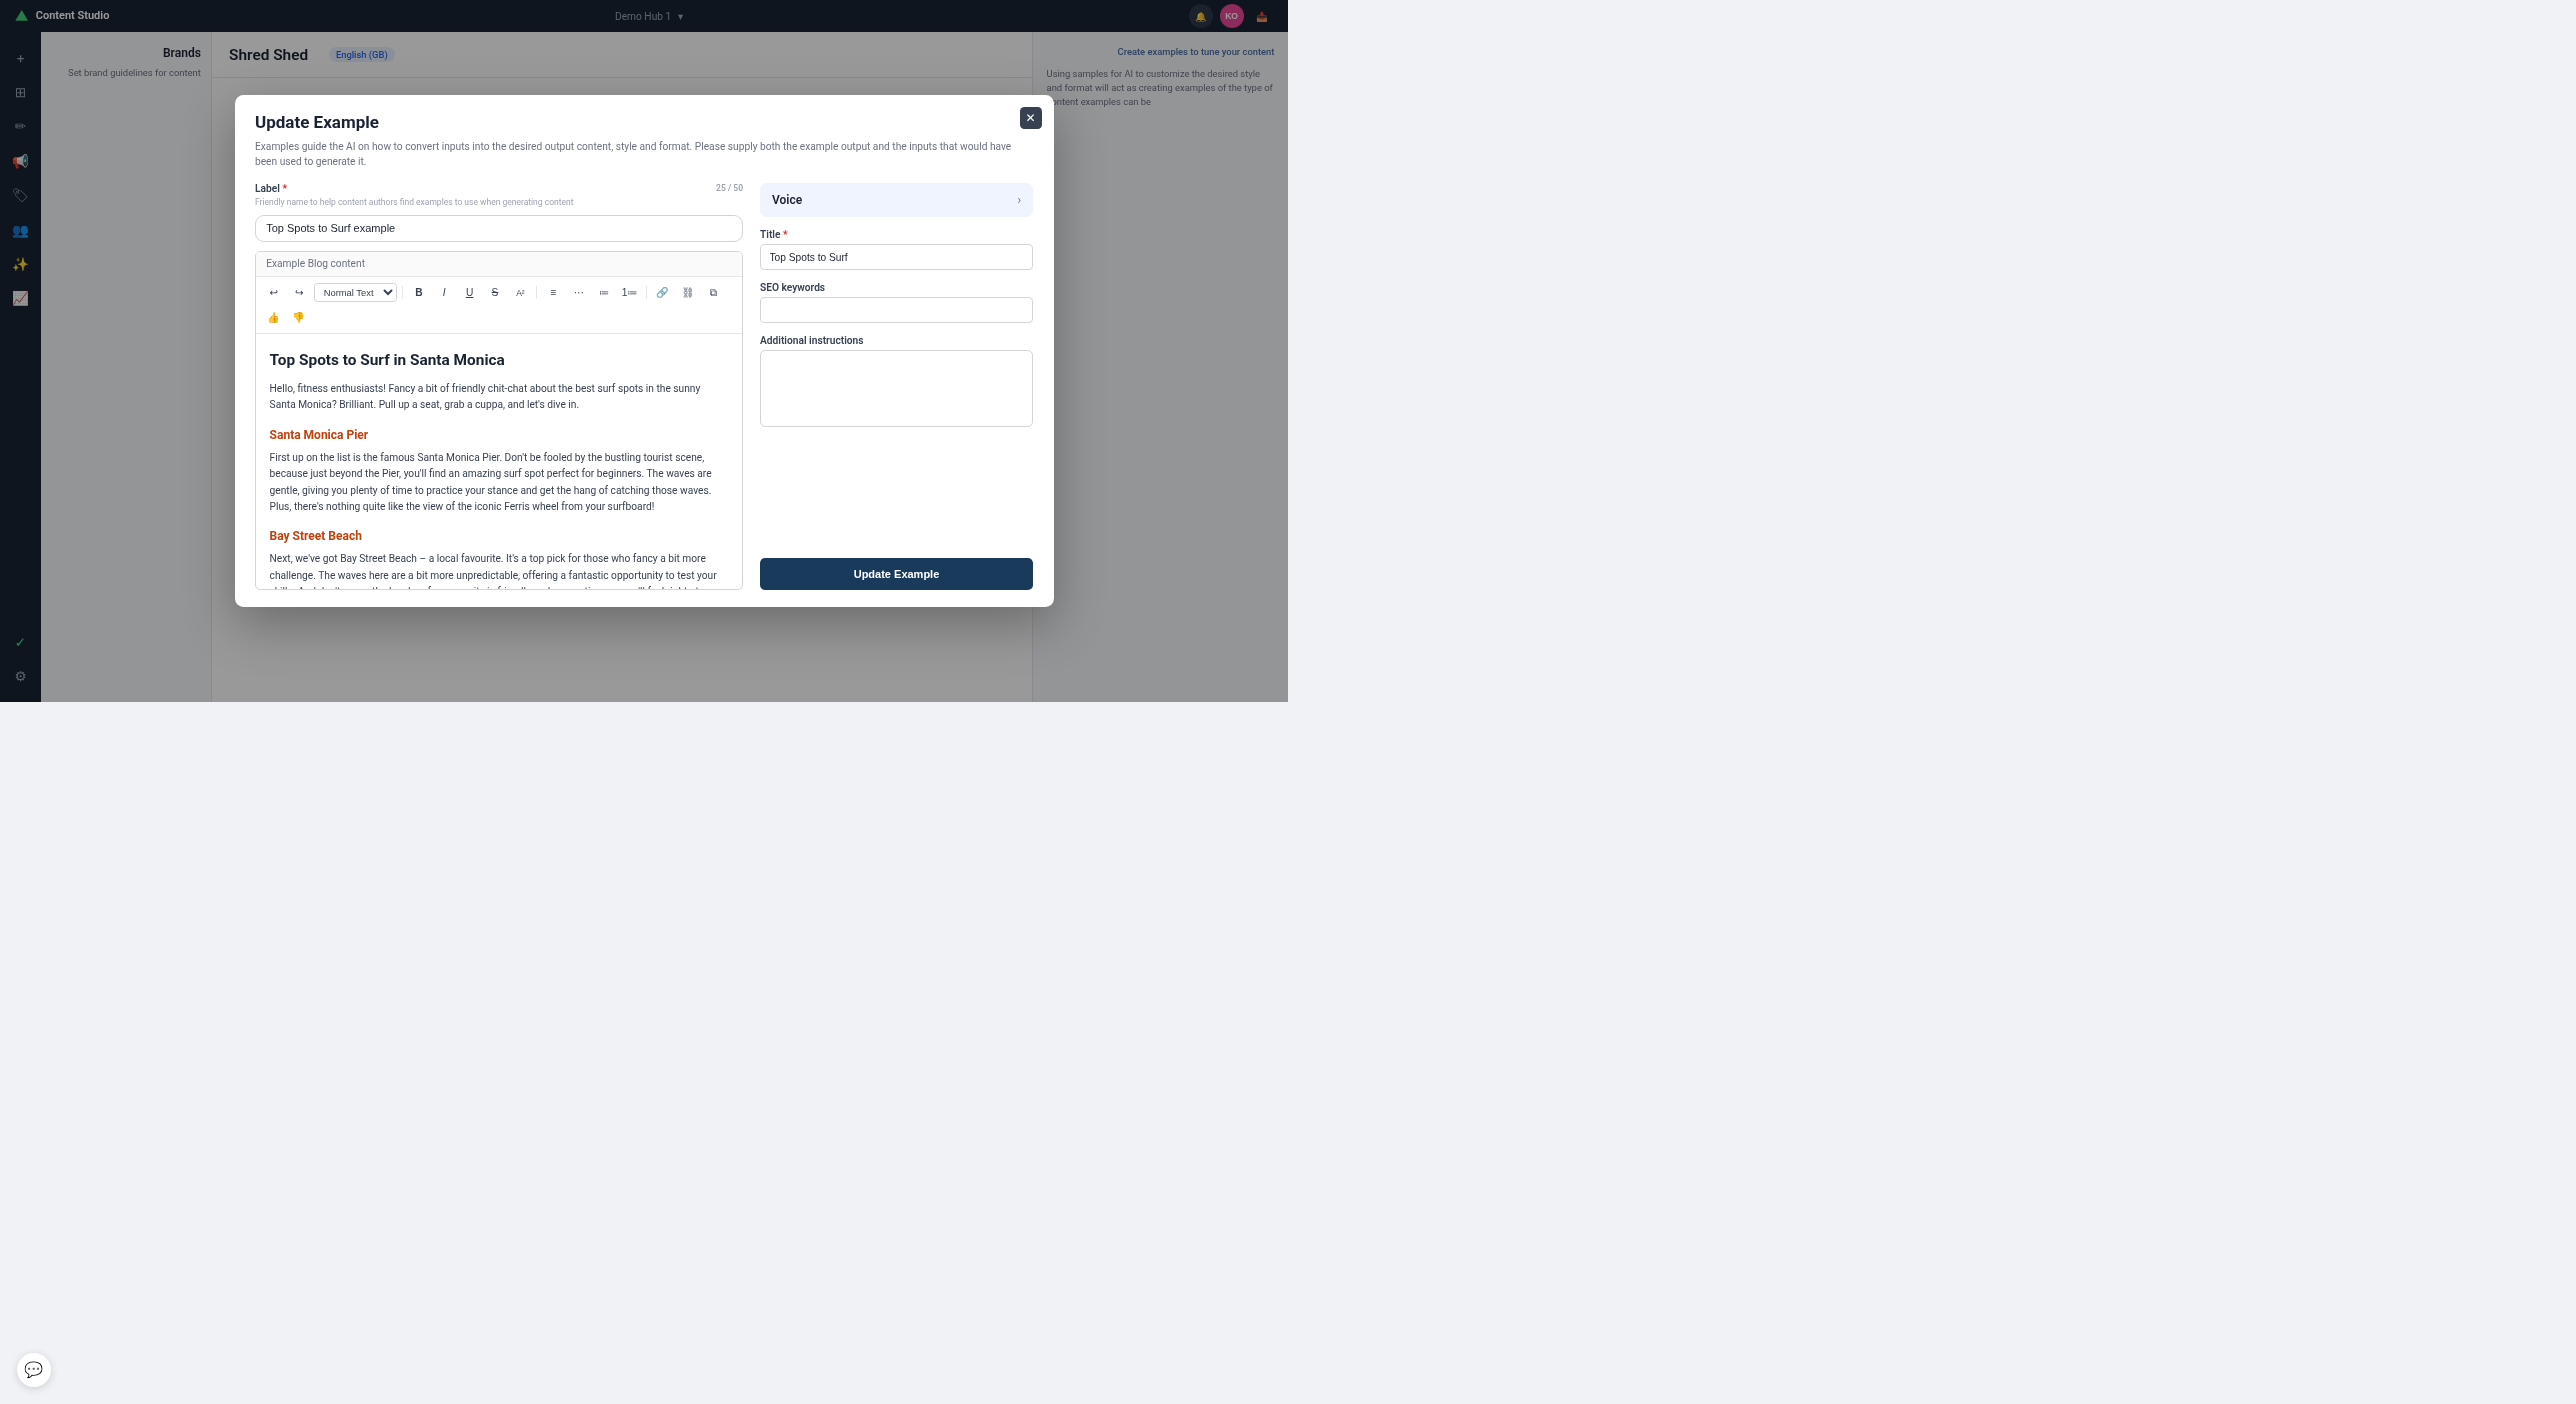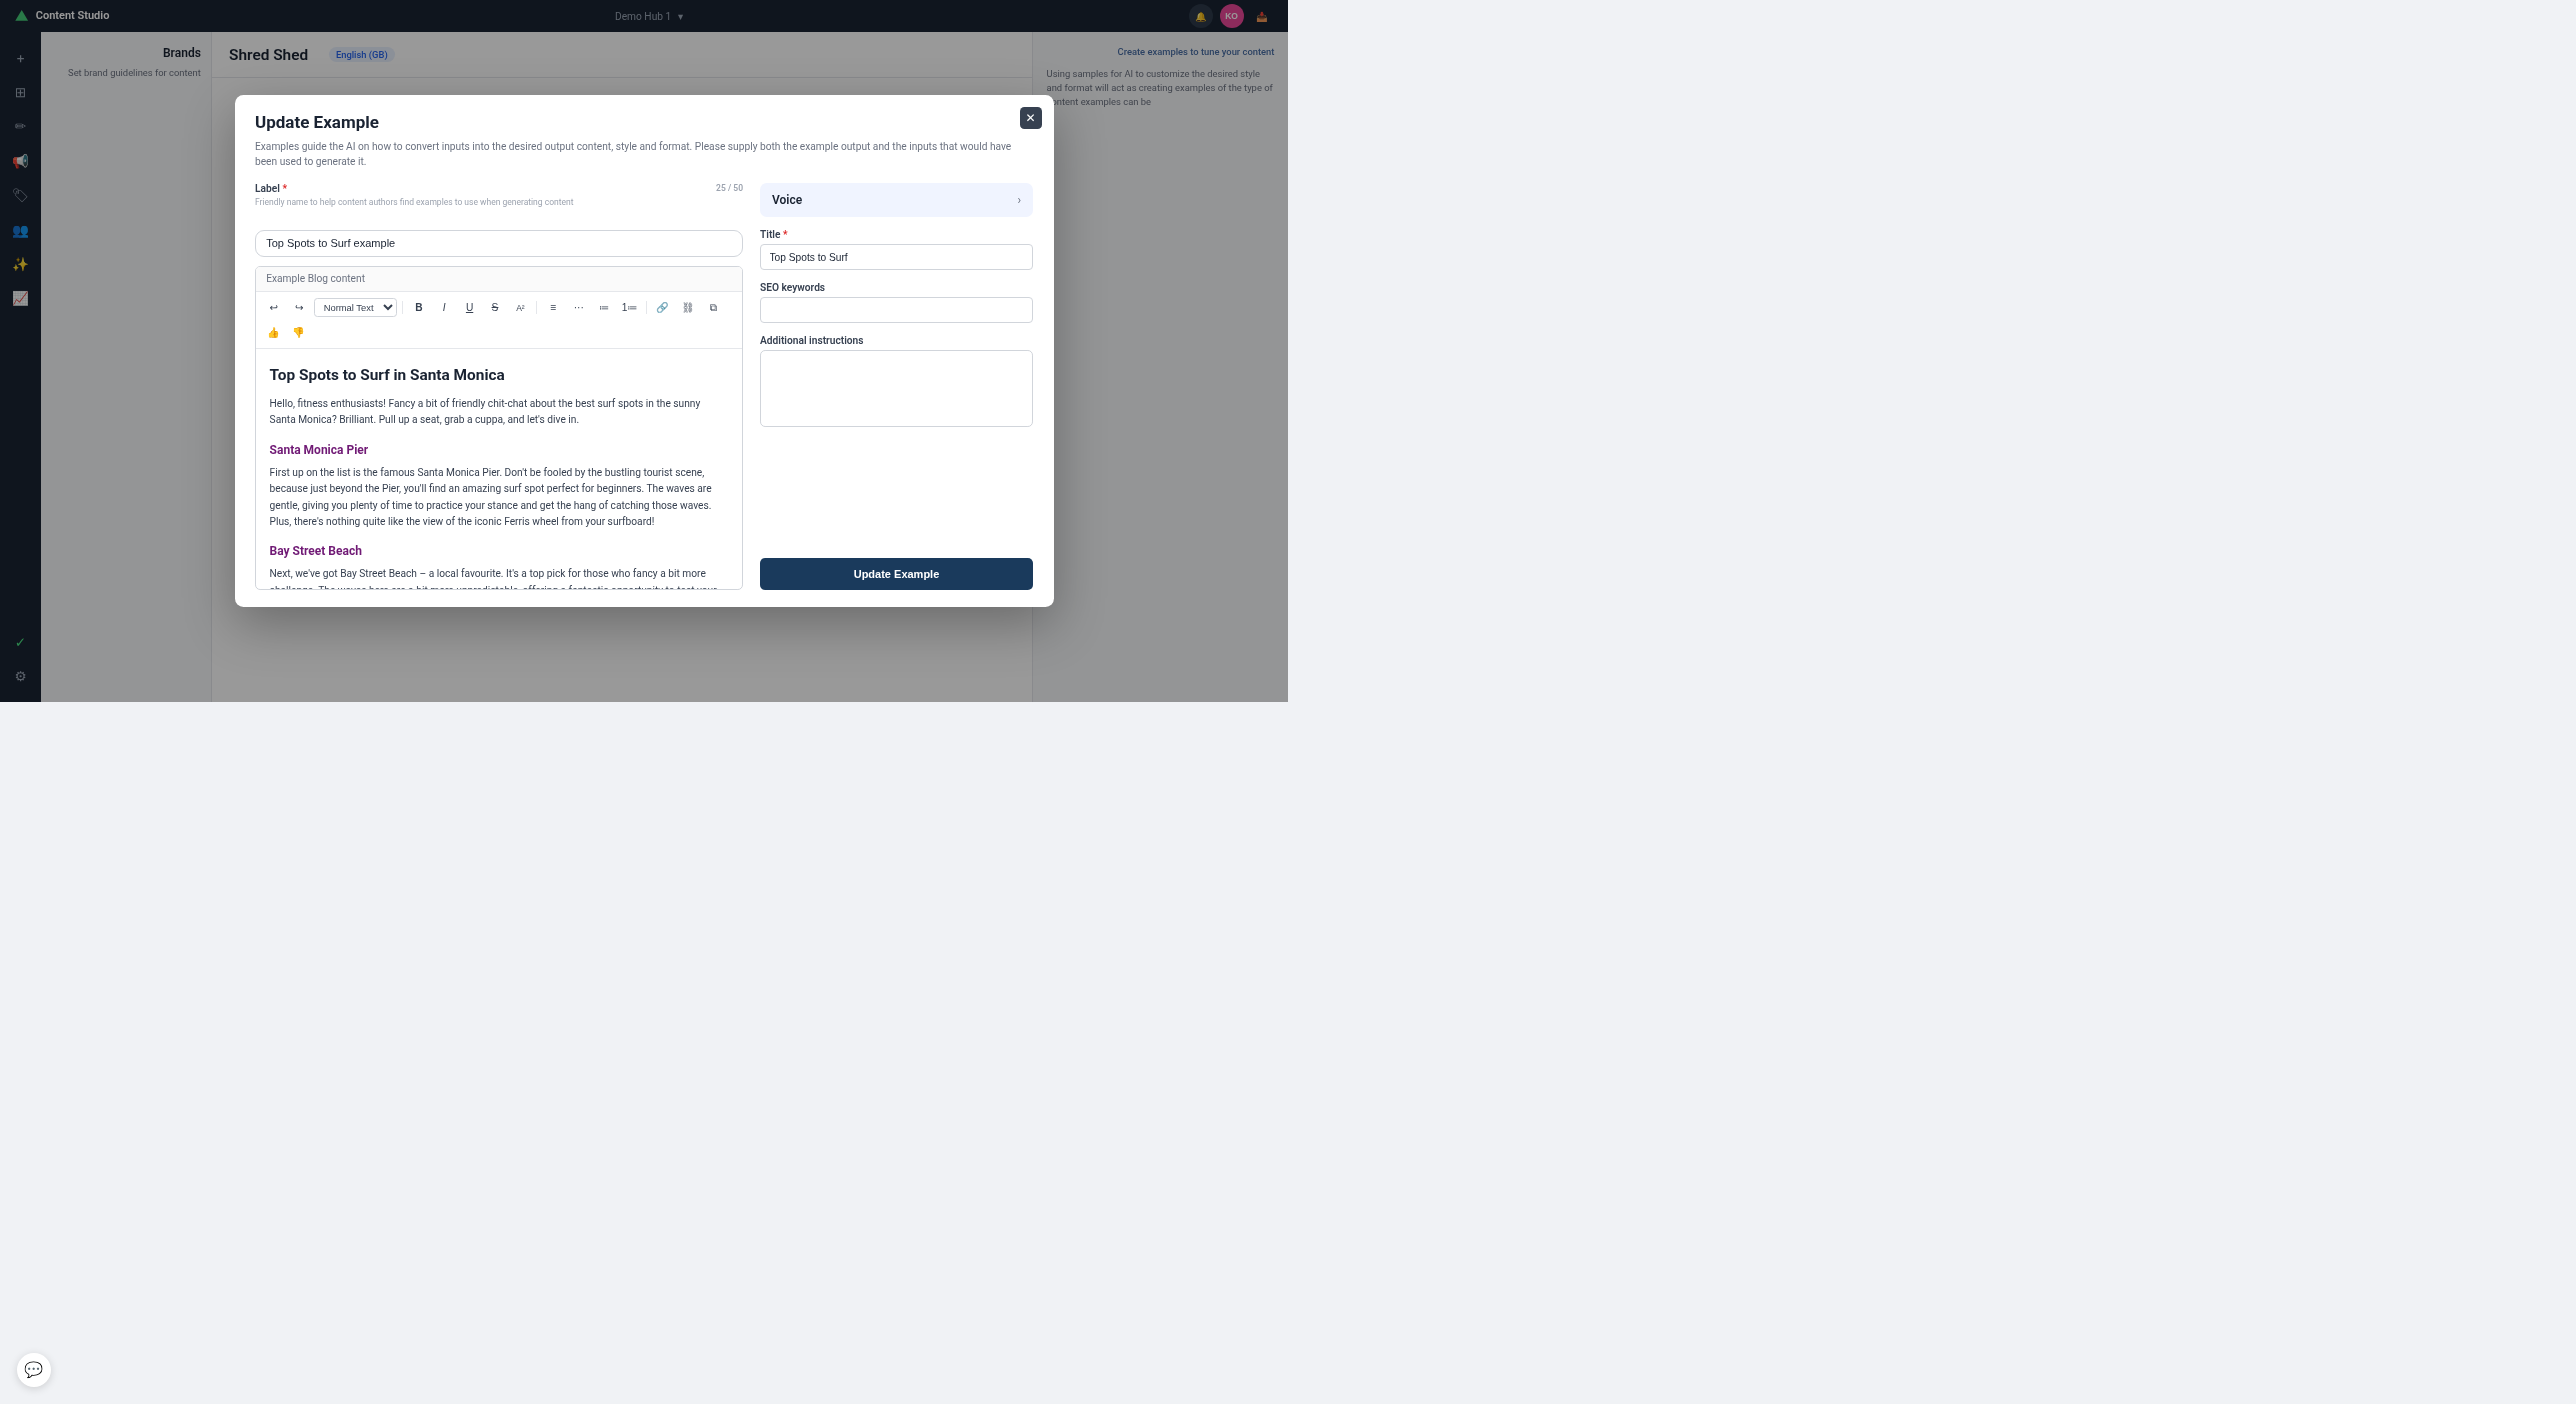--- a/index.html
+++ b/index.html
@@ -254,21 +254,21 @@
     .field-label {
       font-size: 10.2px;
       font-weight: 600;
       color: #374151;
       margin-bottom: 2.6px;
     }
     .field-label .required { color: #dc2626; }
     .field-hint {
       font-size: 8.5px;
       color: #9ca3af;
-      margin-bottom: 23px;
+      margin-bottom: 8px;
     }
     .field-counter {
       float: right;
       font-size: 8.5px;
       color: #9ca3af;
     }
     .text-input {
       width: 100%;
       border: 0.9px solid #d1d5db;
       border-radius: 9px;
@@ -342,21 +342,21 @@
     }
     .editor-content h1 {
       font-size: 15.4px;
       font-weight: 700;
       color: #1a2332;
       margin-bottom: 8.5px;
     }
     .editor-content h2 {
       font-size: 12px;
       font-weight: 700;
-      color: #701a75;
+      color: #c2410c;
       margin: 12px 0 5.1px;
     }
     .editor-content p {
       margin-bottom: 6.8px;
       font-size: 10.2px;
       color: #374151;
     }
 
     
     .modal-right {

